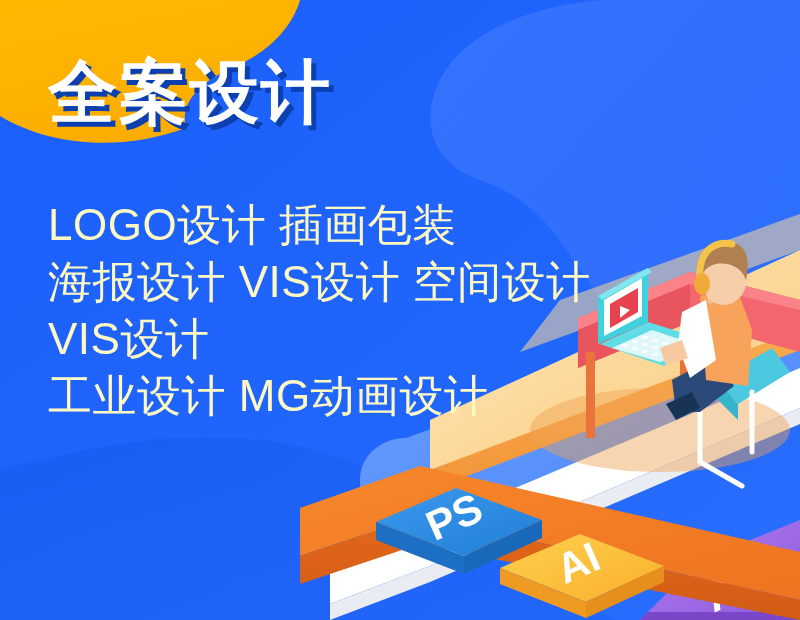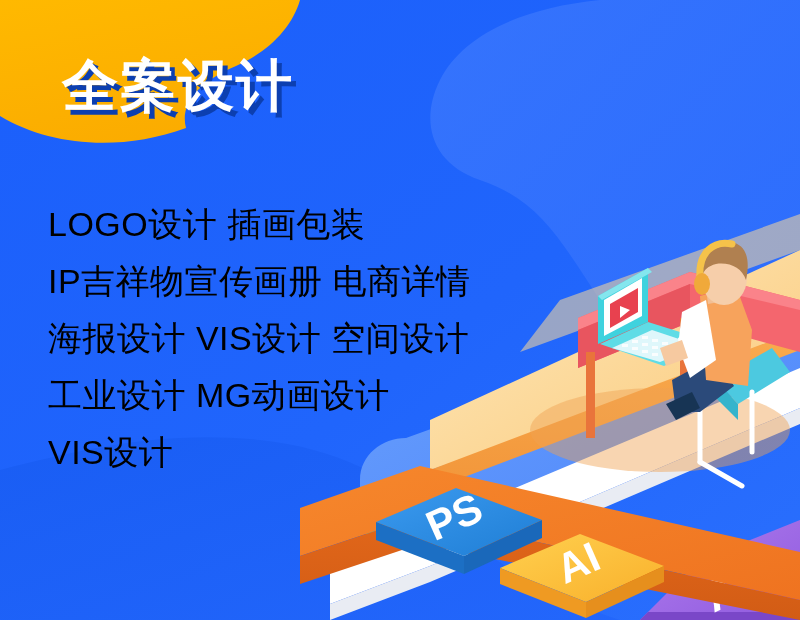--- a/index.html
+++ b/index.html
@@ -13,41 +13,41 @@
     background:#2065fc;
   }
 
   
   #bg-layer { position:absolute; inset:0; }
   #bg-layer svg { display:block; width:800px; height:620px; }
 
   
   #headline {
     position:absolute;
-    left:62px; top:58px;
-    font-size:56px;
+    left:48px; top:58px;
+    font-size:69px;
     font-weight:bold;
     line-height:1.0;
     letter-spacing:2px;
     color:#ffffff;
     text-shadow: 5px 5px 0 #0c3fb0;
     white-space:nowrap;
     z-index:6;
   }
 
   
   #service-list {
     position:absolute;
     left:48px; top:196px;
     z-index:6;
   }
   .svc-line {
-    font-size:34px;
+    font-size:44px;
     line-height:57px;
-    color:#000000;
+    color:#fef9c3;
     white-space:nowrap;
     font-weight:400;
     letter-spacing:0.5px;
   }
 
   
   #illustration { position:absolute; left:0; top:0; width:800px; height:620px; z-index:4; }
   #illustration svg { display:block; width:800px; height:620px; }
   .app-tile-label {
     font-family:"Liberation Sans","DejaVu Sans",sans-serif;
@@ -263,19 +263,18 @@
         </g>
 
       </g>
     </svg>
   </div>
 
   <div id="headline">全案设计</div>
 
   <div id="service-list">
     <div class="svc-line">LOGO设计  插画包装</div>
-    <div class="svc-line">IP吉祥物宣传画册  电商详情</div>
     <div class="svc-line">海报设计  VIS设计  空间设计</div>
+    <div class="svc-line">VIS设计</div>
     <div class="svc-line">工业设计  MG动画设计</div>
-    <div class="svc-line">VIS设计</div>
   </div>
 
 </div>
 
 </body></html>

